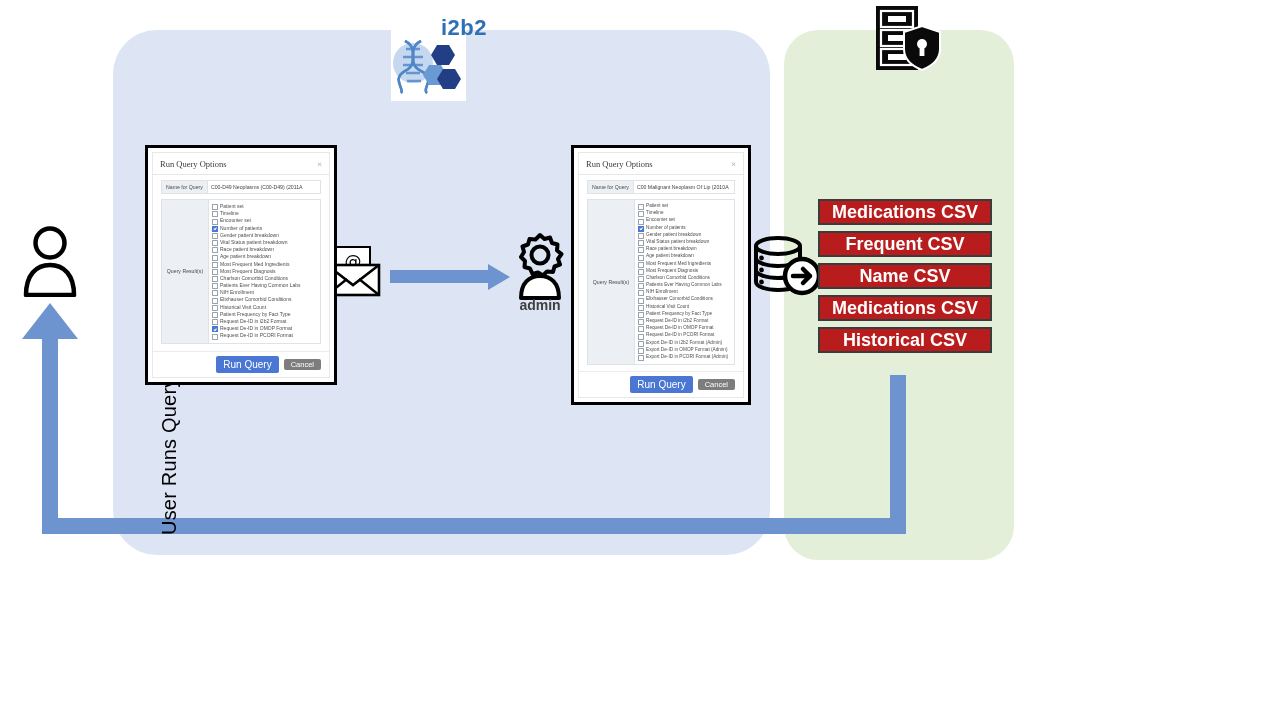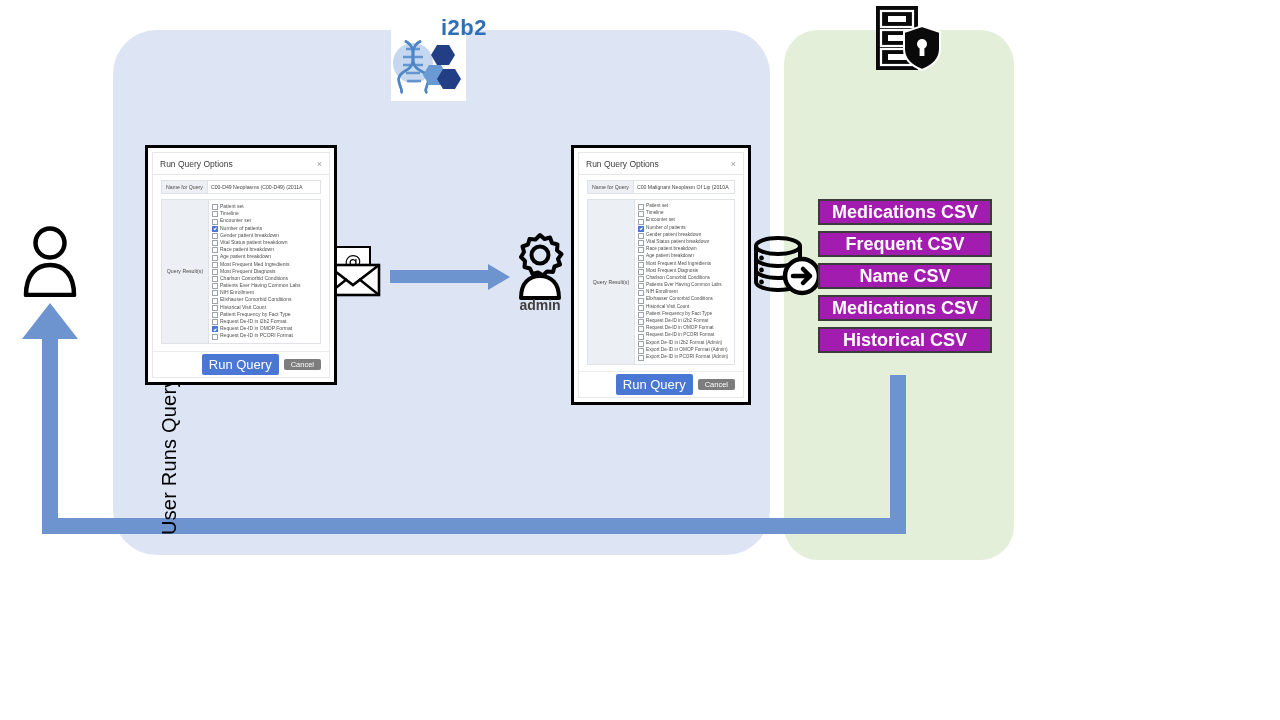--- a/index.html
+++ b/index.html
@@ -84,51 +84,51 @@
     font-size:14px;font-weight:bold;color:#404040;
   }
 
   
   .db-ico{position:absolute;left:752px;top:235px;width:72px;height:62px;}
 
   
   .csv-list{position:absolute;left:818px;top:199px;width:174px;}
   .csv-btn{
     height:26px;margin-bottom:6px;
-    background:#a21caf;border:2px solid #3b3b3b;
+    background:#b91c1c;border:2px solid #3b3b3b;
     color:#ffffff;font-size:18px;font-weight:bold;
     display:flex;align-items:center;justify-content:center;
     box-sizing:border-box;
   }
 
   
   .dlg{
     position:absolute;background:#ffffff;border:3px solid #000;
     box-sizing:border-box;
   }
   .dlg-1{left:145px;top:145px;width:192px;height:240px;}
   .dlg-2{left:571px;top:145px;width:180px;height:260px;}
   .dlg-inner{position:absolute;left:4px;top:4px;right:4px;bottom:4px;background:#fff;
     border:1px solid #e8e8e8;box-sizing:border-box;overflow:hidden;}
   .dlg-title{
     position:absolute;left:0;top:0;right:0;height:22px;
     border-bottom:1px solid #e6e6e6;
     display:flex;align-items:center;justify-content:space-between;
-    padding:0 7px;box-sizing:border-box;
+    padding:0 7px;box-sizing:border-box;font-family:Liberation Serif, serif;
   }
   .dlg-title span.t{font-size:8.5px;color:#3c3c3c;}
   .dlg-close{font-size:9px;color:#9a9a9a;cursor:pointer;}
   .dlg-body{position:absolute;left:0;top:22px;right:0;bottom:26px;padding:5px 8px 0 8px;box-sizing:border-box;}
   .dlg-foot{
     position:absolute;left:0;right:0;bottom:0;height:26px;
     border-top:1px solid #ececec;
     display:flex;align-items:center;justify-content:flex-end;gap:5px;padding-right:8px;
     box-sizing:border-box;
   }
-  .btn-run{background:#4a76d4;color:#fff;font-size:13px;padding:3px 7px;border-radius:2px;}
+  .btn-run{background:#4a76d4;color:#fff;font-size:10px;padding:3px 7px;border-radius:2px;}
   .btn-cancel{background:#7d7d7d;color:#fff;font-size:7.5px;padding:1px 7px;border-radius:2px;}
 
   .name-row{display:flex;align-items:stretch;margin-bottom:5px;}
   .name-lbl{
     background:#eceff3;border:1px solid #dfe3e8;border-right:none;
     font-size:5.2px;color:#4b4b4b;padding:3px 4px;display:flex;align-items:center;
     white-space:nowrap;
   }
   .name-val{
     background:#fff;border:1px solid #dfe3e8;

